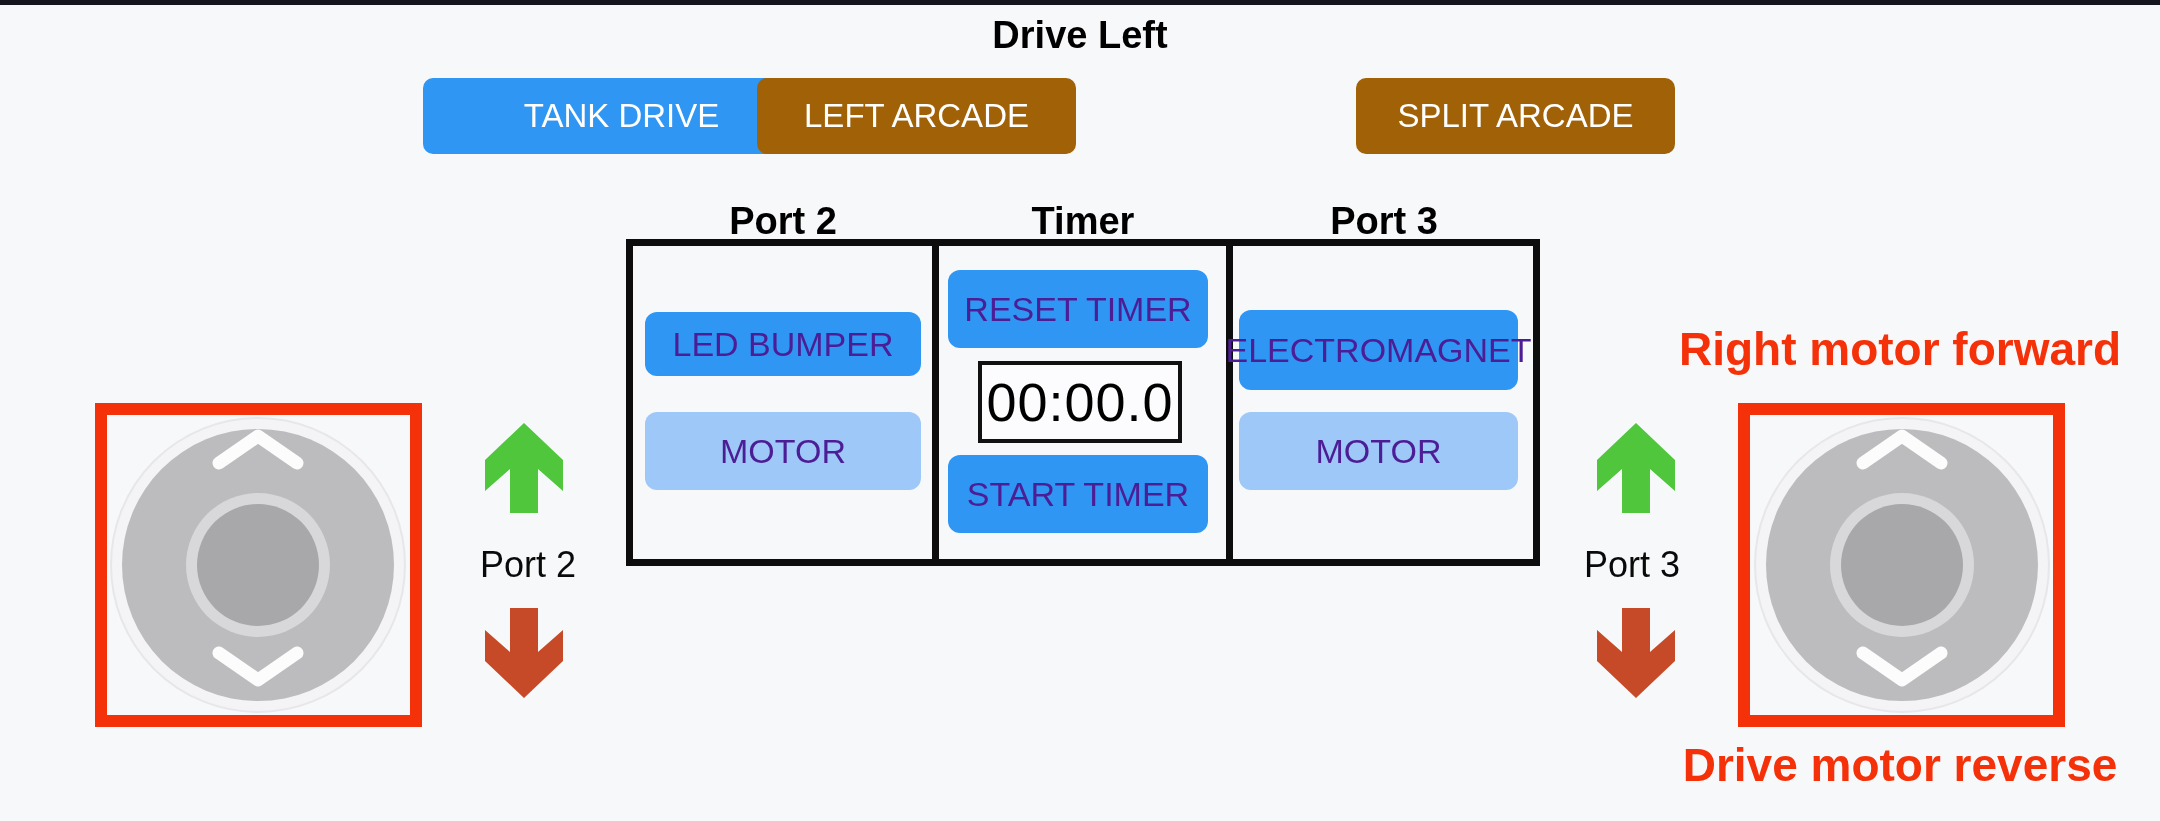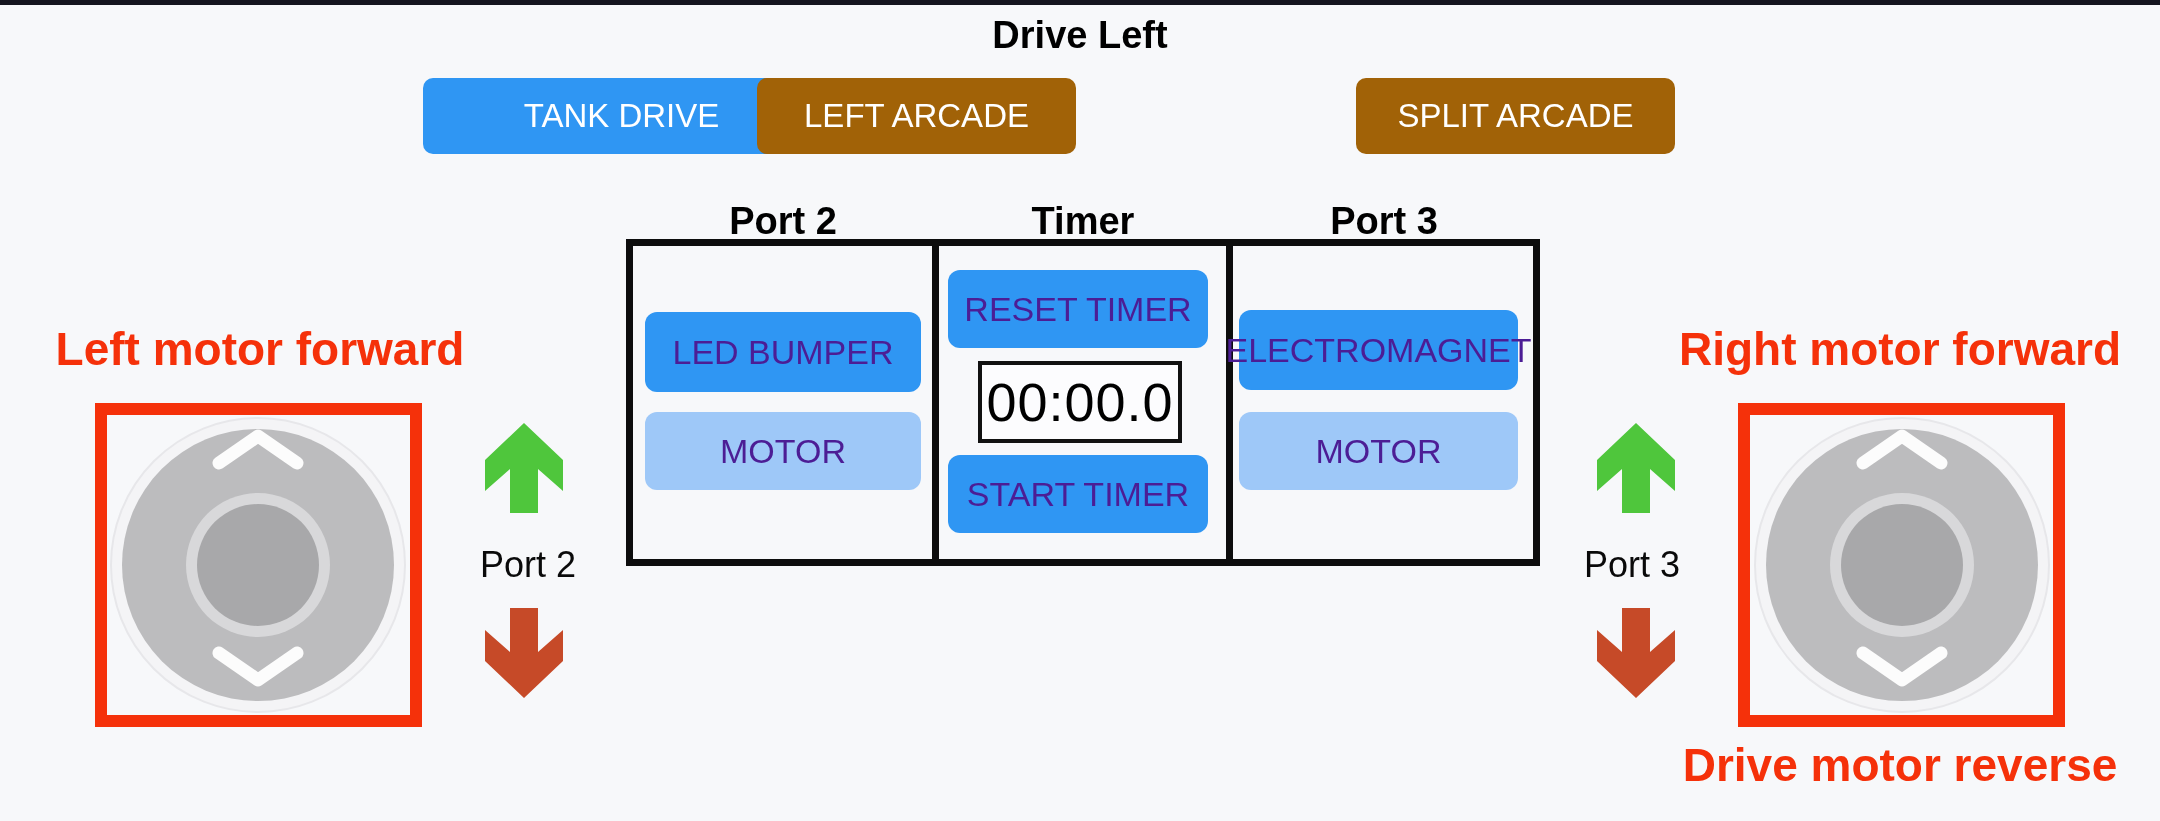--- a/index.html
+++ b/index.html
@@ -19,21 +19,21 @@
   .col-header{top:200px;width:300px;text-align:center;font-size:38px;font-weight:bold;color:#000;}
   .hdr-1{left:633px;} .hdr-2{left:933px;} .hdr-3{left:1234px;}
 
   .ctl-table{left:626px;top:239px;width:914px;height:327px;border:7px solid #0d0d0d;box-sizing:border-box;}
   .divider{top:239px;width:7px;height:327px;background:#0d0d0d;}
   .div-1{left:932px;} .div-2{left:1226px;}
 
   .tbl-btn{border-radius:12px;color:#4c1d95;font-size:34px;display:flex;align-items:center;justify-content:center;cursor:pointer;}
   .btn-blue{background:#2f96f3;}
   .btn-light{background:#9ec8f8;}
-  .led-bumper{left:645px;top:312px;width:276px;height:80px;}
+  .led-bumper{left:645px;top:312px;width:276px;height:64px;}
   .motor-l{left:645px;top:412px;width:276px;height:78px;}
   .reset-timer{left:948px;top:270px;width:260px;height:78px;}
   .start-timer{left:948px;top:455px;width:260px;height:78px;}
   .electromagnet{left:1239px;top:310px;width:279px;height:80px;}
   .motor-r{left:1239px;top:412px;width:279px;height:78px;}
 
   .timer-display{left:978px;top:361px;width:204px;height:82px;border:4px solid #111;box-sizing:border-box;
                  background:#fcfcfe;display:flex;align-items:center;justify-content:center;
                  font-size:54px;color:#000000;letter-spacing:1px;}
 
@@ -86,21 +86,20 @@
   <div class="abs tbl-btn btn-blue led-bumper">LED BUMPER</div>
   <div class="abs tbl-btn btn-light motor-l">MOTOR</div>
 
   <div class="abs tbl-btn btn-blue reset-timer">RESET TIMER</div>
   <div class="abs timer-display">00:00.0</div>
   <div class="abs tbl-btn btn-blue start-timer">START TIMER</div>
 
   <div class="abs tbl-btn btn-blue electromagnet">ELECTROMAGNET</div>
   <div class="abs tbl-btn btn-light motor-r">MOTOR</div>
 
-  <div class="abs red-label l-fwd">Left motor forward</div>
   <div class="abs red-box l-box"></div>
   <div class="abs joy-outer l-joy"></div>
   <div class="abs joy-pad l-pad"></div>
   <svg class="abs chev l-chev-up" viewBox="0 0 96 44">
     <polyline points="9,35 48,8 87,35" fill="none" stroke="#fcfcfc" stroke-width="13" stroke-linecap="round" stroke-linejoin="round"></polyline>
   </svg>
   <svg class="abs chev l-chev-dn" viewBox="0 0 96 44">
     <polyline points="9,9 48,36 87,9" fill="none" stroke="#fcfcfc" stroke-width="13" stroke-linecap="round" stroke-linejoin="round"></polyline>
   </svg>
   <div class="abs joy-ring l-ring"></div>

